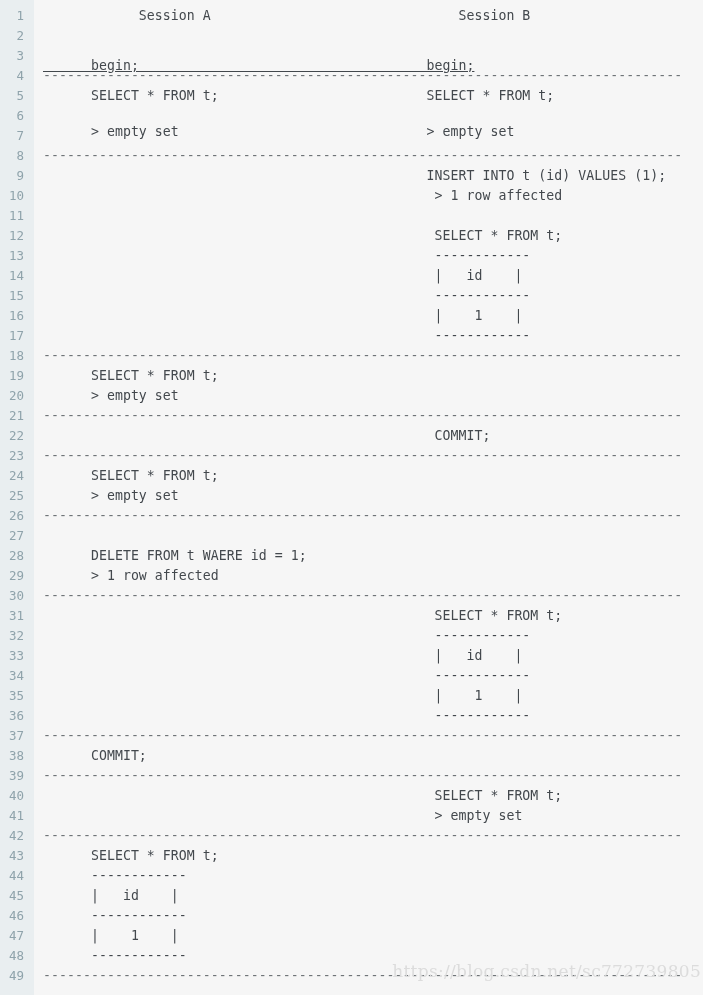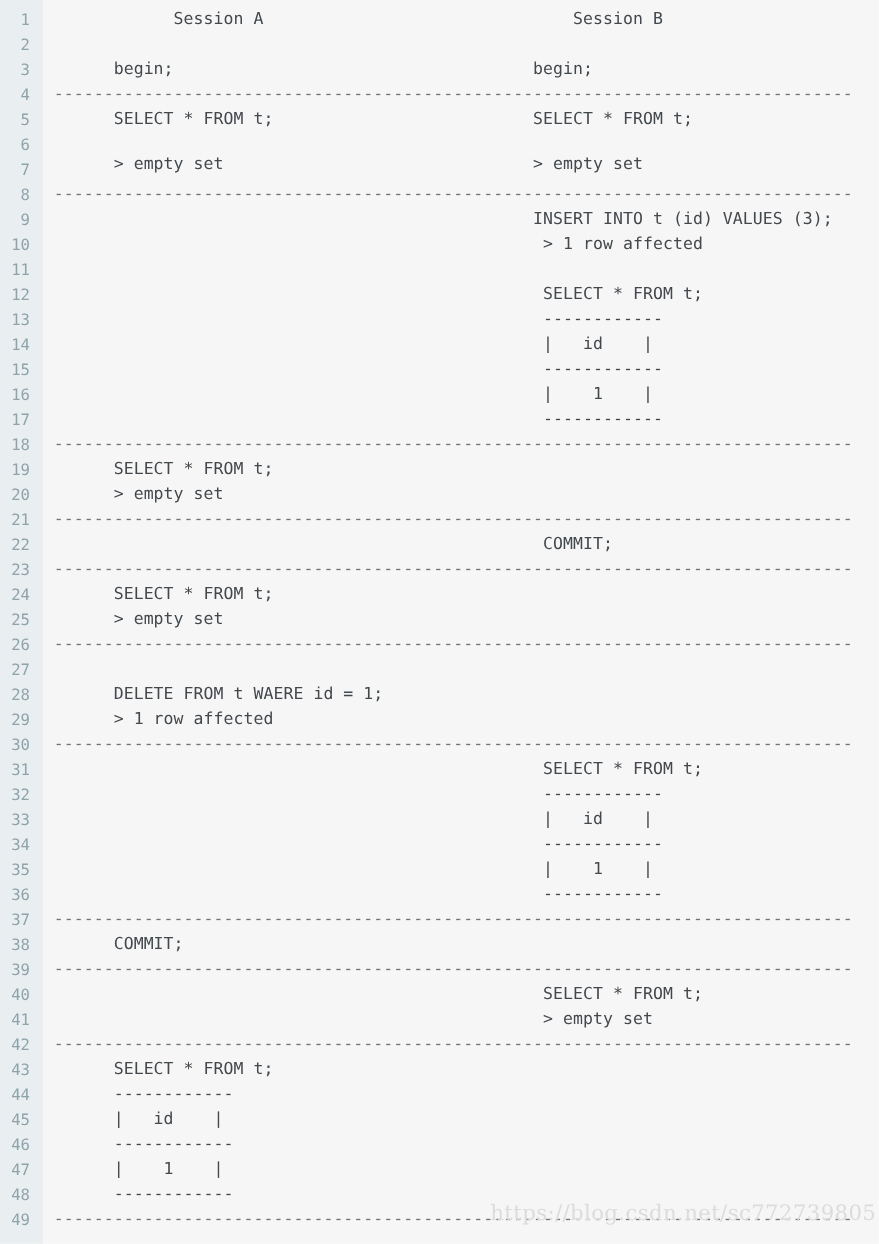--- a/index.html
+++ b/index.html
@@ -146,27 +146,27 @@
       <div class="gutter-num" style="top: 886px;">45</div>
       <div class="gutter-num" style="top: 906px;">46</div>
       <div class="gutter-num" style="top: 926px;">47</div>
       <div class="gutter-num" style="top: 946px;">48</div>
       <div class="gutter-num" style="top: 966px;">49</div>
     </div>
 
   <div id="code-lines">
       <div class="code-line" style="top: 6px;">            Session A                               Session B</div>
       <div class="code-line" style="top: 26px;"></div>
-      <div class="code-line" style="top: 46px;">      begin;                                    begin;</div>
+      <div class="code-line" style="top: 56px; text-decoration: underline;">      begin;                                    begin;</div>
       <div class="code-line rule" style="top: 66px;">--------------------------------------------------------------------------------</div>
       <div class="code-line" style="top: 86px;">      SELECT * FROM t;                          SELECT * FROM t;</div>
       <div class="code-line" style="top: 122px;">      &gt; empty set                               &gt; empty set</div>
       <div class="code-line" style="top: 126px;"></div>
       <div class="code-line rule" style="top: 146px;">--------------------------------------------------------------------------------</div>
-      <div class="code-line" style="top: 166px;">                                                INSERT INTO t (id) VALUES (3);</div>
+      <div class="code-line" style="top: 166px;">                                                INSERT INTO t (id) VALUES (1);</div>
       <div class="code-line" style="top: 186px;">                                                 &gt; 1 row affected</div>
       <div class="code-line" style="top: 206px;"></div>
       <div class="code-line" style="top: 226px;">                                                 SELECT * FROM t;</div>
       <div class="code-line" style="top: 246px;">                                                 ------------</div>
       <div class="code-line" style="top: 266px;">                                                 |   id    |</div>
       <div class="code-line" style="top: 286px;">                                                 ------------</div>
       <div class="code-line" style="top: 306px;">                                                 |    1    |</div>
       <div class="code-line" style="top: 326px;">                                                 ------------</div>
       <div class="code-line rule" style="top: 346px;">--------------------------------------------------------------------------------</div>
       <div class="code-line" style="top: 366px;">      SELECT * FROM t;</div>

